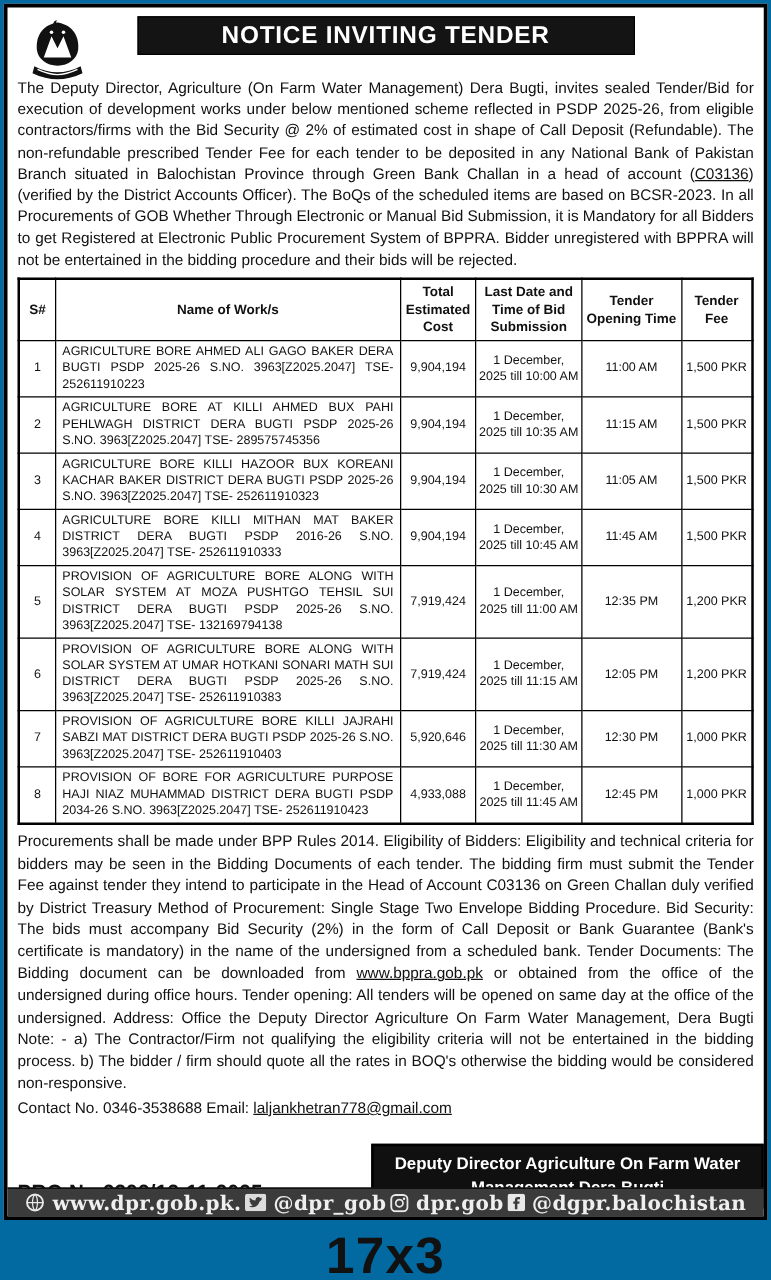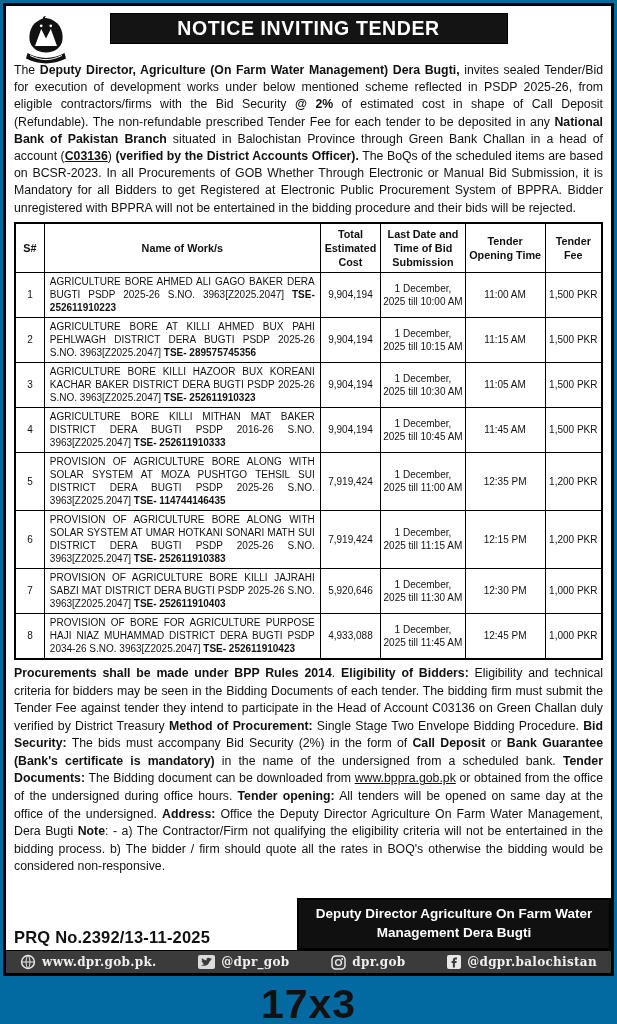--- a/index.html
+++ b/index.html
@@ -25,21 +25,21 @@
     background:#141414; border:1px solid #000;
     color:#fff; font-weight:bold; font-size:19.5px; letter-spacing:.6px;
     display:flex; align-items:center; justify-content:center;
   }
 
   
   .para { font-size:12.3px; line-height:1.40; text-align:justify; }
   .intro { margin:7px 0 5px 0; }
   .terms { margin-top:5px; line-height:1.43; }
   .contact { margin-top:3px; font-size:12.3px; }
-  .b { font-weight:bold; }
+  .b { font-weight:normal; }
   .u { text-decoration:underline; }
 
   
   table.works { width:100%; border-collapse:collapse; border:2px solid #000; }
   table.works th, table.works td { border:1.5px solid #000; }
   table.works th {
     font-size:10.8px; font-weight:bold; text-align:center;
     padding:3px 2px; line-height:1.3; vertical-align:middle;
   }
   table.works td { font-size:10px; vertical-align:middle; }
@@ -56,21 +56,21 @@
     color:#fff; font-weight:bold; font-size:13.5px; line-height:1.4;
     text-align:center; padding:5px 14px;
   }
 
   
   .social {
     position:absolute; left:0; right:0; bottom:0; height:23px;
     background:#3b3b3b; border-top:1px solid #000;
     display:flex; align-items:center; justify-content:space-between;
     padding:0 14px;
-    color:#efefef; font-family:"DejaVu Serif", serif; font-weight:bold; font-size:12px;
+    color:#efefef; font-family:"DejaVu Serif", serif; font-weight:bold; font-size:16px;
     letter-spacing:.3px;
   }
   .social .item { display:flex; align-items:center; gap:6px; white-space:nowrap; }
   .social svg { display:block; }
 
   .size-label {
     position:absolute; left:0; right:0; top:981px;
     text-align:center; font-size:41px; font-weight:bold; letter-spacing:1px;
     font-family:"Liberation Sans", sans-serif;
   }
@@ -126,21 +126,21 @@
           <td class="cc">9,904,194</td>
           <td class="cc">1 December, 2025 till 10:00 AM</td>
           <td class="cc">11:00 AM</td>
           <td class="cc">1,500 PKR</td>
         </tr>
 
         <tr>
           <td class="sno">2</td>
           <td class="name"><span>AGRICULTURE BORE AT KILLI AHMED BUX PAHI PEHLWAGH DISTRICT DERA BUGTI PSDP 2025-26 S.NO. 3963[Z2025.2047] </span><span class="b">TSE- 289575745356</span></td>
           <td class="cc">9,904,194</td>
-          <td class="cc">1 December, 2025 till 10:15 AM</td>
+          <td class="cc">1 December, 2025 till 10:35 AM</td>
           <td class="cc">11:15 AM</td>
           <td class="cc">1,500 PKR</td>
         </tr>
 
         <tr>
           <td class="sno">3</td>
           <td class="name"><span>AGRICULTURE BORE KILLI HAZOOR BUX KOREANI KACHAR BAKER DISTRICT DERA BUGTI PSDP 2025-26 S.NO. 3963[Z2025.2047] </span><span class="b">TSE- 252611910323</span></td>
           <td class="cc">9,904,194</td>
           <td class="cc">1 December, 2025 till 10:30 AM</td>
           <td class="cc">11:05 AM</td>
@@ -151,33 +151,33 @@
           <td class="sno">4</td>
           <td class="name"><span>AGRICULTURE BORE KILLI MITHAN MAT BAKER DISTRICT DERA BUGTI PSDP 2016-26 S.NO. 3963[Z2025.2047] </span><span class="b">TSE- 252611910333</span></td>
           <td class="cc">9,904,194</td>
           <td class="cc">1 December, 2025 till 10:45 AM</td>
           <td class="cc">11:45 AM</td>
           <td class="cc">1,500 PKR</td>
         </tr>
 
         <tr>
           <td class="sno">5</td>
-          <td class="name"><span>PROVISION OF AGRICULTURE BORE ALONG WITH SOLAR SYSTEM AT MOZA PUSHTGO TEHSIL SUI DISTRICT DERA BUGTI PSDP 2025-26 S.NO. 3963[Z2025.2047] </span><span class="b">TSE- 114744146435</span></td>
+          <td class="name"><span>PROVISION OF AGRICULTURE BORE ALONG WITH SOLAR SYSTEM AT MOZA PUSHTGO TEHSIL SUI DISTRICT DERA BUGTI PSDP 2025-26 S.NO. 3963[Z2025.2047] </span><span class="b">TSE- 132169794138</span></td>
           <td class="cc">7,919,424</td>
           <td class="cc">1 December, 2025 till 11:00 AM</td>
           <td class="cc">12:35 PM</td>
           <td class="cc">1,200 PKR</td>
         </tr>
 
         <tr>
           <td class="sno">6</td>
           <td class="name"><span>PROVISION OF AGRICULTURE BORE ALONG WITH SOLAR SYSTEM AT UMAR HOTKANI SONARI MATH SUI DISTRICT DERA BUGTI PSDP 2025-26 S.NO. 3963[Z2025.2047] </span><span class="b">TSE- 252611910383</span></td>
           <td class="cc">7,919,424</td>
           <td class="cc">1 December, 2025 till 11:15 AM</td>
-          <td class="cc">12:15 PM</td>
+          <td class="cc">12:05 PM</td>
           <td class="cc">1,200 PKR</td>
         </tr>
 
         <tr>
           <td class="sno">7</td>
           <td class="name"><span>PROVISION OF AGRICULTURE BORE KILLI JAJRAHI SABZI MAT DISTRICT DERA BUGTI PSDP 2025-26 S.NO. 3963[Z2025.2047] </span><span class="b">TSE- 252611910403</span></td>
           <td class="cc">5,920,646</td>
           <td class="cc">1 December, 2025 till 11:30 AM</td>
           <td class="cc">12:30 PM</td>
           <td class="cc">1,000 PKR</td>
@@ -189,20 +189,21 @@
           <td class="cc">4,933,088</td>
           <td class="cc">1 December, 2025 till 11:45 AM</td>
           <td class="cc">12:45 PM</td>
           <td class="cc">1,000 PKR</td>
         </tr>
       </tbody>
       </table>
 
       <p class="para terms"><span class="b">Procurements shall be made under BPP Rules 2014</span><span>. </span><span class="b">Eligibility of Bidders:</span><span> Eligibility and technical criteria for bidders may be seen in the Bidding Documents of each tender.  The bidding firm must submit the Tender Fee against tender they intend to participate in the Head of Account C03136 on Green Challan duly verified by District Treasury   </span><span class="b">Method of Procurement:</span><span> Single Stage Two Envelope Bidding Procedure. </span><span class="b">Bid Security:</span><span> The bids must accompany Bid Security (2%) in the form of </span><span class="b">Call Deposit</span><span> or </span><span class="b">Bank Guarantee (Bank's certificate is mandatory)</span><span> in the name of the undersigned from a scheduled bank. </span><span class="b">Tender Documents:</span><span> The Bidding document can be downloaded from </span><span class="u">www.bppra.gob.pk</span><span> or obtained from the office of the undersigned during office hours. </span><span class="b">Tender opening:</span><span> All tenders will be opened on same day at the office of the undersigned.  </span><span class="b">Address:</span><span> Office the Deputy Director Agriculture On Farm Water Management, Dera Bugti </span><span class="b">Note</span><span>: - a) The Contractor/Firm not qualifying the eligibility criteria will not be entertained in the bidding process. b) The bidder / firm should quote all the rates in BOQ's otherwise the bidding would be considered non-responsive.</span></p>
 
+      <p class="contact"><span class="b">Contact No</span><span>. 0346-3538688 </span><span class="b">Email:</span><span> </span><span class="u">laljankhetran778@gmail.com</span></p>
 
       <div class="bottom">
         <div class="prq">PRQ No.2392/13-11-2025</div>
         <div class="sig">Deputy Director Agriculture On Farm Water Management Dera Bugti</div>
       </div>
 
     </div>
 
     <div class="social">
       <span class="item">

